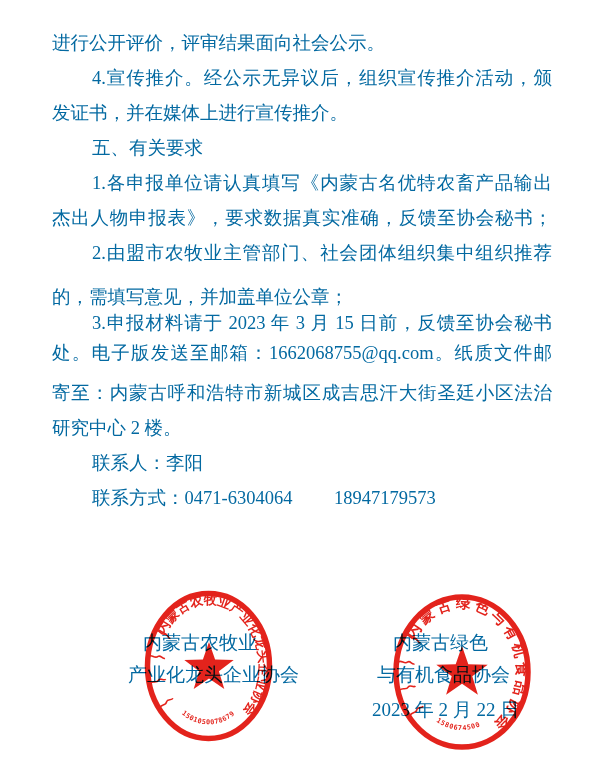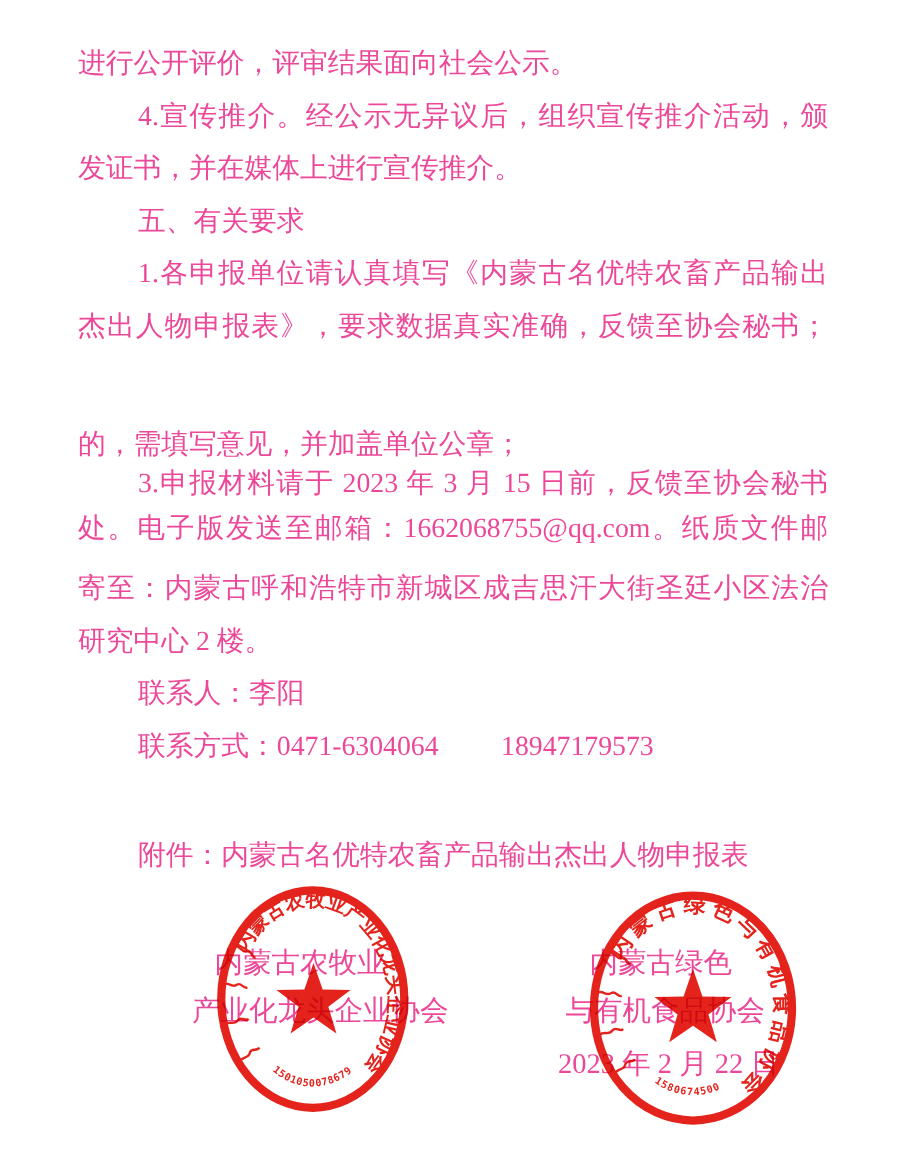--- a/index.html
+++ b/index.html
@@ -1,18 +1,18 @@
 <!DOCTYPE html>
 <html><head>
 <meta charset="utf-8">
 <style>
   html,body{margin:0;padding:0;background:#ffffff;}
   .page{
     position:relative;width:604px;height:774px;background:#ffffff;overflow:hidden;
-    font-family:"Liberation Serif","DejaVu Serif",serif;color:#ec4899;
+    font-family:"Liberation Serif","DejaVu Serif",serif;color:#0369a1;
   }
   .line{
     position:absolute;left:52px;width:500px;height:35px;line-height:35px;
     font-size:18.5px;white-space:nowrap;letter-spacing:0;
   }
   .ind{text-indent:40px;}
   .just{text-align:justify;text-align-last:justify;}
   .b{font-weight:400;}
   .sig{
     position:absolute;font-size:19px;line-height:20px;white-space:nowrap;z-index:1;
@@ -25,28 +25,28 @@
 <body>
 
 <div class="page">
 
   <div class="line" style="top:26px"><span>进行公开评价，评审结果面向社会公示。</span></div>
   <div class="line ind just" style="top:61px"><span class="b">4.宣传推介。</span><span>经公示无异议后，组织宣传推介活动，颁</span></div>
   <div class="line" style="top:96px"><span>发证书，并在媒体上进行宣传推介。</span></div>
   <div class="line ind" style="top:131px"><span class="b">五、有关要求</span></div>
   <div class="line ind just" style="top:166px"><span>1.各申报单位请认真填写《内蒙古名优特农畜产品输出</span></div>
   <div class="line just" style="top:201px"><span>杰出人物申报表》，要求数据真实准确，反馈至协会秘书；</span></div>
+  <div class="line ind just" style="top:236px"><span>2.由盟市农牧业主管部门、社会团体组织集中组织推荐</span></div>
   <div class="line" style="top:280px"><span>的，需填写意见，并加盖单位公章；</span></div>
   <div class="line ind just" style="top:306px"><span>3.申报材料请于 2023 年 3 月 15 日前，反馈至协会秘书</span></div>
   <div class="line just" style="top:336px"><span>处。电子版发送至邮箱：1662068755@qq.com。纸质文件邮</span></div>
   <div class="line just" style="top:376px"><span>寄至：内蒙古呼和浩特市新城区成吉思汗大街圣廷小区法治</span></div>
   <div class="line" style="top:411px"><span>研究中心 2 楼。</span></div>
   <div class="line ind" style="top:446px"><span>联系人：李阳</span></div>
   <div class="line ind" style="top:481px"><span>联系方式：0471-6304064　　 18947179573</span></div>
-  <div class="line ind" style="top:554px"><span>附件：内蒙古名优特农畜产品输出杰出人物申报表</span></div>
 
   <div class="sig" style="left:143px;top:633px">内蒙古农牧业</div>
   <div class="sig" style="left:128px;top:665px">产业化龙头企业协会</div>
   <div class="sig" style="left:393px;top:633px">内蒙古绿色</div>
   <div class="sig" style="left:377px;top:665px">与有机食品协会</div>
   <div class="sig" style="left:372px;top:700px">2023 年 2 月 22 日</div>
 
   <svg class="seal" style="left:143px;top:589px" width="131" height="154" viewBox="0 0 131 154" xmlns="http://www.w3.org/2000/svg" xmlns:xlink="http://www.w3.org/1999/xlink">
     <defs>
       <path id="arcL" d="M 21.3 46 A 51 62 0 1 1 91 130.7" fill="none"></path>

